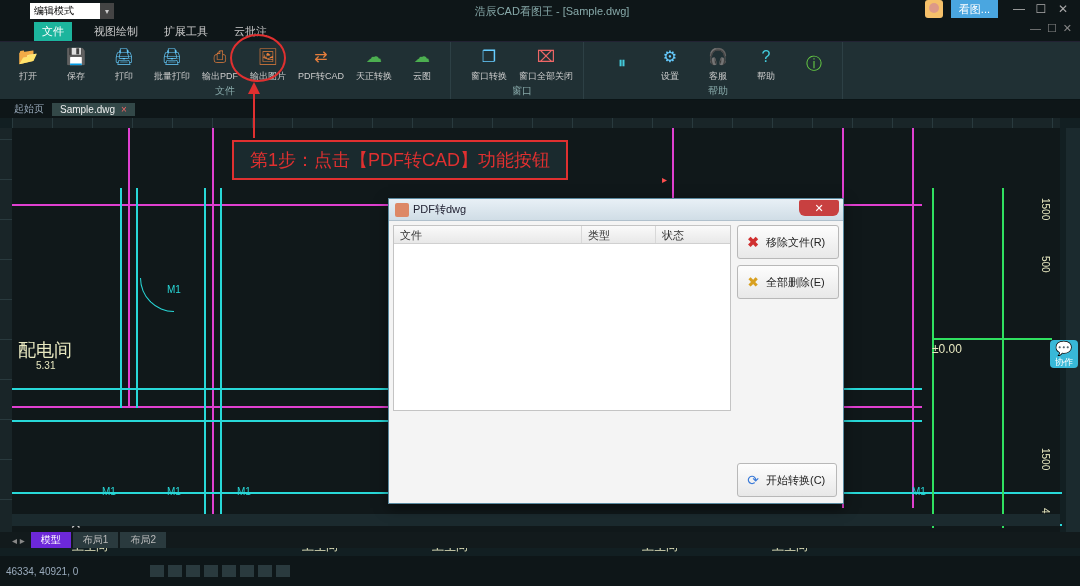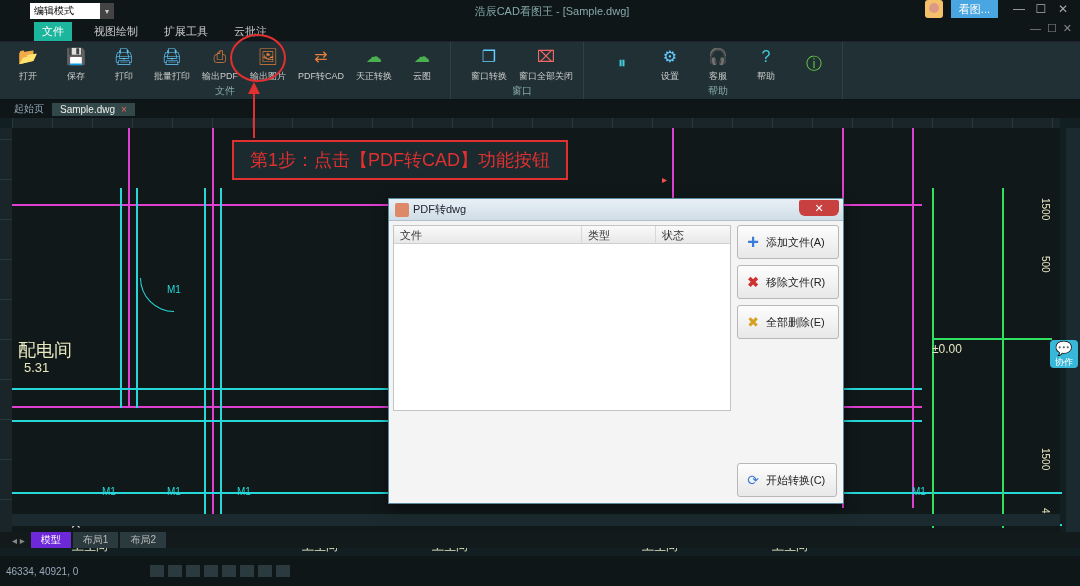--- a/index.html
+++ b/index.html
@@ -255,21 +255,21 @@
 
     <div class="green-line" style="left:920px;top:60px;width:2px;height:340px"></div>
     <div class="green-line" style="left:990px;top:60px;width:2px;height:340px"></div>
     <div class="green-line" style="left:920px;top:210px;width:120px;height:2px"></div>
 
     <div style="position:absolute;left:128px;top:150px;width:34px;height:34px;border:1px solid #28d8d8;border-radius:0 0 0 34px;border-top:none;border-right:none"></div>
 
     <div class="cad-txt" style="left:155px;top:156px">M1</div>
     <div class="cad-txt m" style="left:815px;top:330px;writing-mode:vertical-rl">M4</div>
     <div class="cad-txt w" style="left:6px;top:210px;font-size:18px">配电间</div>
-    <div class="cad-txt w" style="left:12px;top:232px;font-size:13px">5.31</div>
+    <div class="cad-txt w" style="left:24px;top:232px;font-size:10px">5.31</div>
     <div class="cad-txt w" style="left:920px;top:214px;font-size:12px">±0.00</div>
     <div class="cad-txt r" style="left:1028px;top:70px">1500</div>
     <div class="cad-txt r" style="left:1028px;top:128px">500</div>
     <div class="cad-txt r" style="left:1028px;top:320px">1500</div>
     <div class="cad-txt r" style="left:1028px;top:380px">415</div>
 
     <div class="cad-txt w" style="left:60px;top:410px">卫生间</div>
     <div class="cad-txt w" style="left:290px;top:410px">卫生间</div>
     <div class="cad-txt w" style="left:420px;top:410px">卫生间</div>
     <div class="cad-txt w" style="left:630px;top:410px">卫生间</div>
@@ -325,24 +325,20 @@
   <div class="dlg-body">
     <div class="dlg-table">
       <div class="dlg-th">
         <div style="flex:1">文件</div>
         <div style="width:74px">类型</div>
         <div style="width:74px;border-right:none">状态</div>
       </div>
     </div>
     <div class="dlg-side">
       <div class="dlg-btn">
-          <span class="bi plus"></span>
-          <span>添加文件(A)</span>
-        </div>
-      <div class="dlg-btn">
           <span class="bi del">✖</span>
           <span>移除文件(R)</span>
         </div>
       <div class="dlg-btn">
           <span class="bi delall">✖</span>
           <span>全部删除(E)</span>
         </div>
     </div>
   </div>
   <div class="dlg-btn dlg-start">

